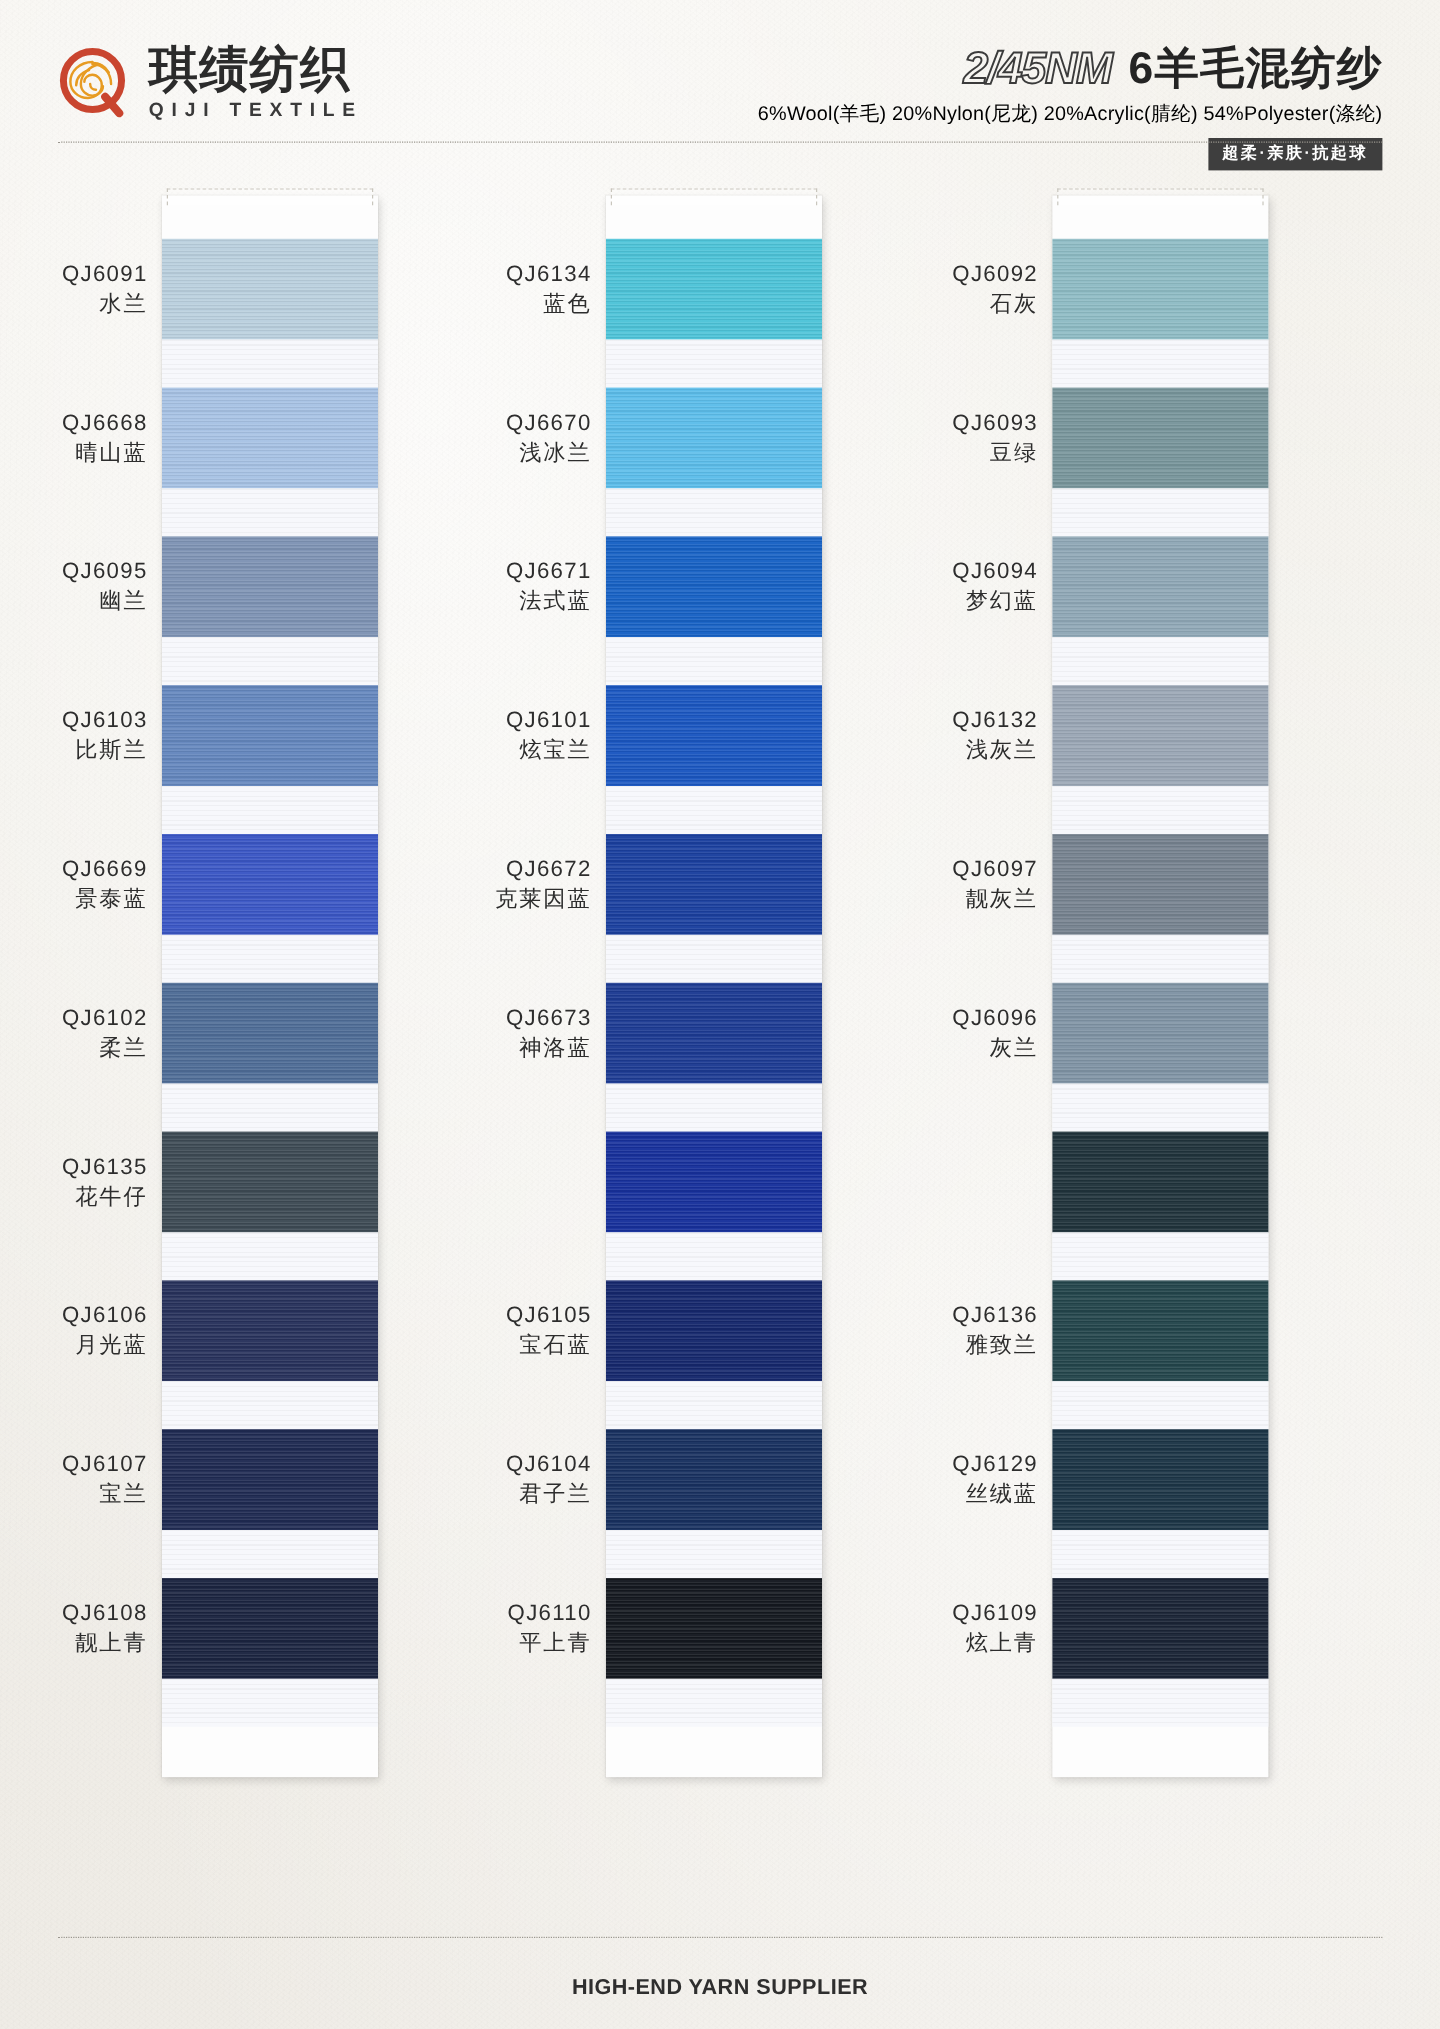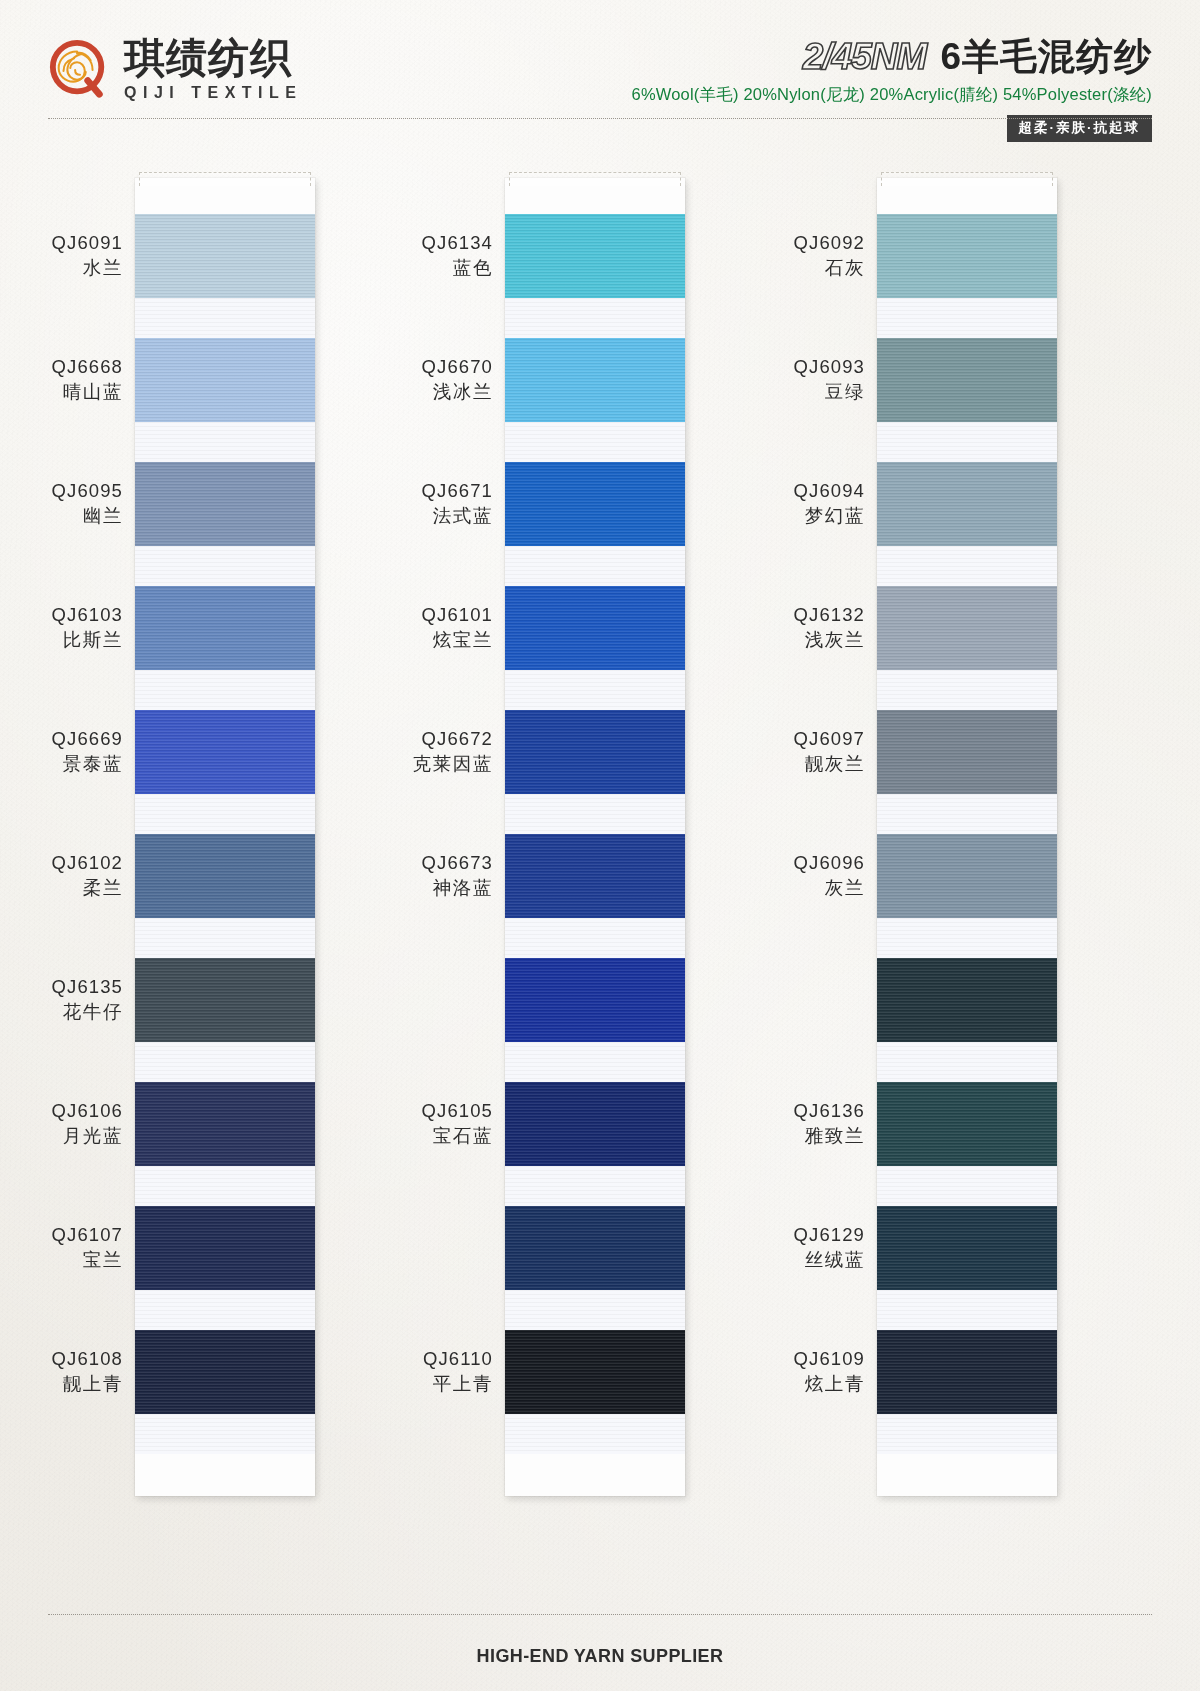--- a/index.html
+++ b/index.html
@@ -95,21 +95,21 @@
   }
   .product-name {
     font-size: 37px;
     font-weight: bold;
     color: #242424;
     letter-spacing: 1px;
   }
   .product-comp {
     margin-top: 9px;
     font-size: 16.5px;
-    color: #15803d;
+    color: #000000;
     letter-spacing: .2px;
   }
   .product-tag {
     display: inline-block;
     margin-top: 9px;
     background: #3e3e3e;
     color: #fff;
     font-size: 13.5px;
     font-weight: bold;
     letter-spacing: 2px;
@@ -133,21 +133,21 @@
     font-size: 18px;
     font-weight: bold;
     letter-spacing: .4px;
     color: #2e2e2e;
   }
 
   
   .columns {
     position: absolute;
     left: 0; right: 0;
-    top: 178px;
+    top: 163px;
     height: 1330px;
     padding-left: 20px;
   }
 
   .column {
     position: absolute;
     top: 0;
     width: 180px;
   }
   .column-0 { left: 135px; }
@@ -426,20 +426,24 @@
         <div class="name">克莱因蓝</div>
       </div>
       <div class="label label-left" style="top: 673px; right: 192px;">
         <div class="code">QJ6673</div>
         <div class="name">神洛蓝</div>
       </div>
       <div class="label label-left" style="top: 921px; right: 192px;">
         <div class="code">QJ6105</div>
         <div class="name">宝石蓝</div>
       </div>
+      <div class="label label-left" style="top: 1045px; right: 192px;">
+        <div class="code">QJ6104</div>
+        <div class="name">君子兰</div>
+      </div>
       <div class="label label-left" style="top: 1169px; right: 192px;">
         <div class="code">QJ6110</div>
         <div class="name">平上青</div>
       </div>
     </div>
     <div class="column column-2">
       <div class="card">
         <div class="tape"></div>
         <div class="swatch">
           <div class="swatch-color" style="background: rgb(142, 187, 196); height: 84px;"></div>

